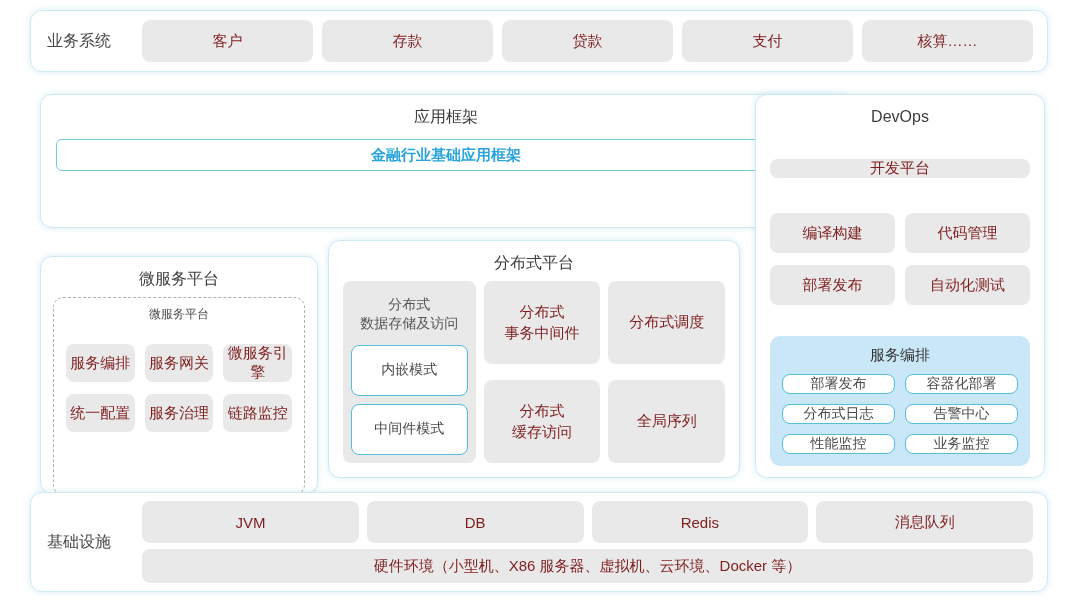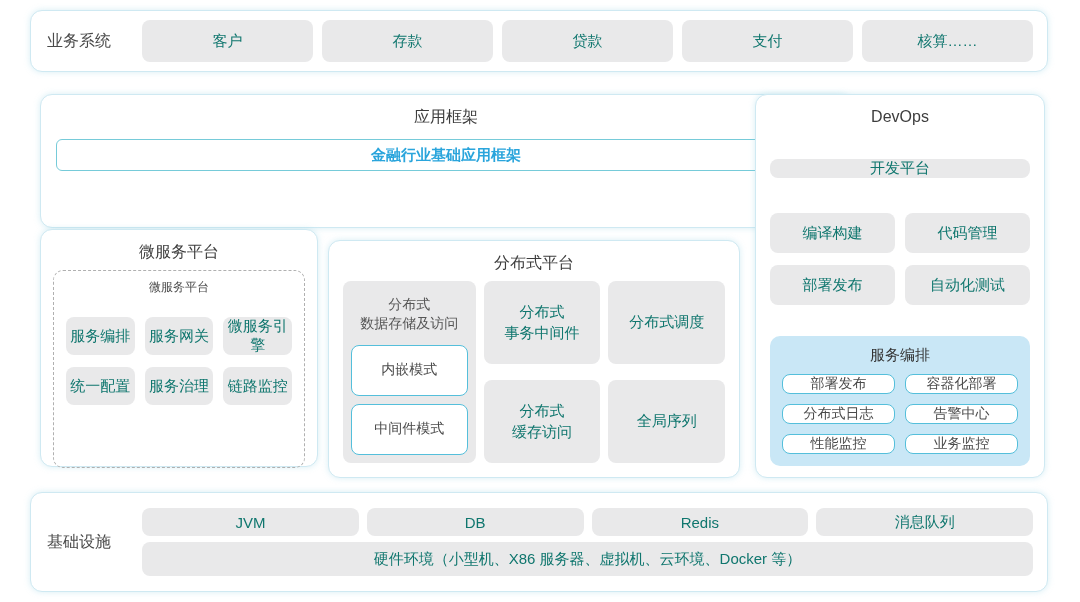--- a/index.html
+++ b/index.html
@@ -18,21 +18,21 @@
     border-radius:12px;
     box-shadow:0 0 6px rgba(139,205,227,.35);
   }
   .panel-title {
     text-align:center; color:#3d3d3d; font-size:16px; line-height:20px;
     margin-top:12px; flex:0 0 auto;
   }
 
   
   .gray-box {
-    background:#e9e9ea; border-radius:8px; color:#0f766e; font-size:15px;
+    background:#e9e9ea; border-radius:8px; color:#7f1d1d; font-size:15px;
     display:flex; align-items:center; justify-content:center; text-align:center;
   }
   .blue-box {
     background:#c8e6f7; border-radius:8px; color:#4b4b4b; font-size:15px;
     display:flex; align-items:center; justify-content:center; text-align:center;
   }
   .white-box {
     background:#fff; border:1px solid #54bfdb; border-radius:8px; color:#4b4b4b;
     font-size:14px; display:flex; align-items:center; justify-content:center; text-align:center;
   }
@@ -52,21 +52,21 @@
   .appfw-row .blue-box { flex:1 1 0; height:32px; }
   .appfw-row .blue-box.small { flex:0 0 58px; }
   .base-fw-box {
     margin:12px 15px 0; height:32px; background:#fff;
     border:1px solid #76cbd9; border-radius:6px;
     display:flex; align-items:center; justify-content:center;
     color:#2aa5dc; font-size:15px; font-weight:bold;
   }
 
   
-  .micro-panel { left:40px; top:229px; width:278px; height:238px; display:flex; flex-direction:column; }
+  .micro-panel { left:40px; top:256px; width:278px; height:238px; display:flex; flex-direction:column; }
   .dashed-box {
     flex:1; margin:8px 12px 12px; border:1px dashed #b0b0b0; border-radius:10px;
     display:flex; flex-direction:column; padding:8px 12px 12px;
   }
   .dashed-title { text-align:center; color:#4a4a4a; font-size:12px; line-height:16px; flex:0 0 auto; }
   .micro-grid {
     flex:1; margin-top:22px; display:grid;
     grid-template-columns:1fr 1fr 1fr; grid-template-rows:1fr 1fr 1fr; gap:12px 10px;
   }
   .micro-grid .gray-box { font-size:15px; }
@@ -101,21 +101,21 @@
     grid-template-columns:1fr 1fr; grid-template-rows:1fr 1fr 1fr; gap:10px;
   }
 
   
   .infra-panel {
     left:30px; top:492px; width:1018px; height:100px;
     display:flex; align-items:center; padding:0 14px; gap:9px;
   }
   .infra-right { flex:1; display:flex; flex-direction:column; gap:6px; }
   .infra-row { display:flex; gap:8px; }
-  .infra-row .gray-box { flex:1 1 0; height:28px; }
+  .infra-row .gray-box { flex:1 1 0; height:42px; }
   .hardware-box { height:34px; font-size:15px; }
 </style>
 </head>
 <body>
 
 <div class="stage">
 
   <div class="panel business-panel">
     <div class="section-label">业务系统</div>
     <div class="gray-box">客户</div>

